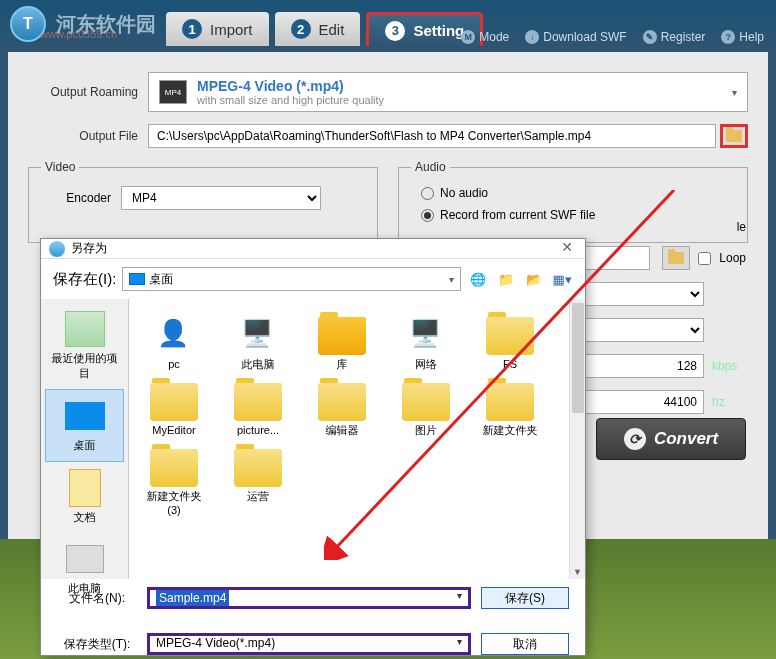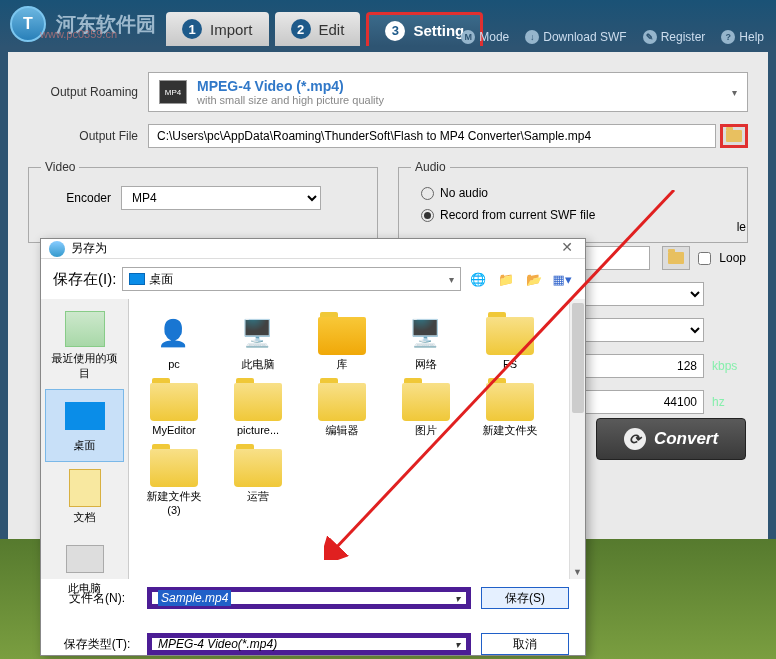--- a/index.html
+++ b/index.html
@@ -83,21 +83,21 @@
 .folder-blue { background: linear-gradient(#5eb8e8, #2090d8); }
 .file-label { word-break: break-all; line-height: 1.2; }
 
 .dlg-scroll { width: 16px; background: #f0f0f0; border-left: 1px solid #ddd; position: relative; }
 .scroll-thumb { position: absolute; top: 4px; left: 2px; width: 12px; height: 110px; background: #ccc; border-radius: 2px; }
 .scroll-arrow { position: absolute; left: 3px; font-size: 9px; color: #666; }
 
 .dlg-bottom { padding: 8px 16px; }
 .dlg-brow { display: flex; align-items: center; margin-bottom: 24px; gap: 10px; }
 .dlg-blabel { width: 80px; text-align: center; font-size: 12px; }
-.dlg-input { flex: 1; border: 5px solid #4c1d95; height: 22px; padding: 0 6px; font-size: 12px; display: flex; align-items: center; font-style: italic; }
+.dlg-input { flex: 1; border: 3px solid #4c1d95; height: 22px; padding: 0 6px; font-size: 12px; display: flex; align-items: flex-start; }
 .dlg-input .chev { color: #333; margin-left: auto; }
 .dlg-btn { width: 88px; height: 22px; border: 1px solid #2060c8; background: white; font-size: 12px; cursor: pointer; }
 .dlg-btn.primary { background: #e5f0ff; }
 
 .red-arrow { position: absolute; left: 324px; top: 190px; pointer-events: none; z-index: 100; }
 
 .audio-extra { position: absolute; right: 30px; top: 220px; width: 300px; }
 .ae-row { display: flex; align-items: center; gap: 8px; font-size: 12px; margin-bottom: 12px; justify-content: flex-end; }
 .ae-input { width: 130px; background: white; border: 1px solid #aaa; height: 24px; padding: 0 6px; font-size: 12px; text-align: right; }
 .unit { width: 34px; color: #86efac; }

